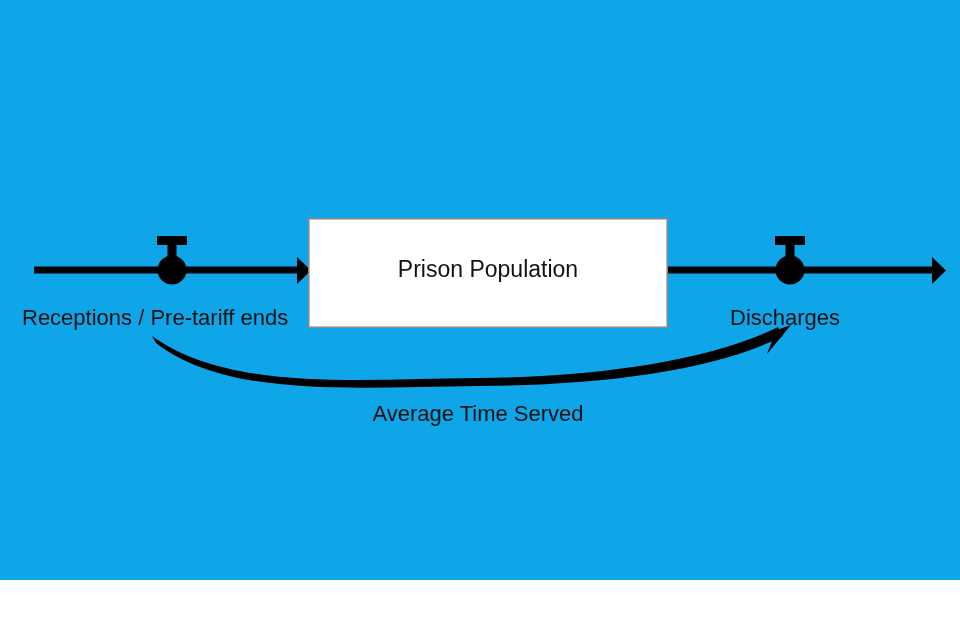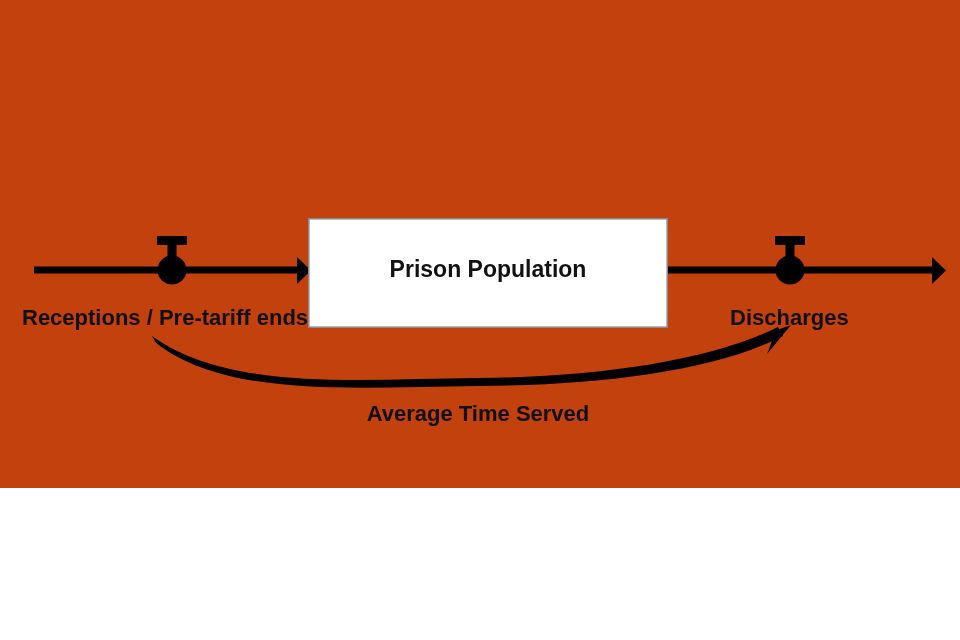--- a/index.html
+++ b/index.html
@@ -8,24 +8,23 @@
     padding: 0;
     background: #ffffff;
   }
   body {
     font-family: "Liberation Sans", sans-serif;
     -webkit-font-smoothing: antialiased;
   }
   #canvas {
     position: relative;
     width: 960px;
-    height: 488px;
-    background: #c2410c;
+    height: 580px;
+    background: #0ea5e9;
     overflow: hidden;
-    font-weight: bold;
   }
   #diagram-svg {
     position: absolute;
     left: 0;
     top: 0;
     width: 960px;
     height: 640px;
     display: block;
   }
   .diagram-label {

